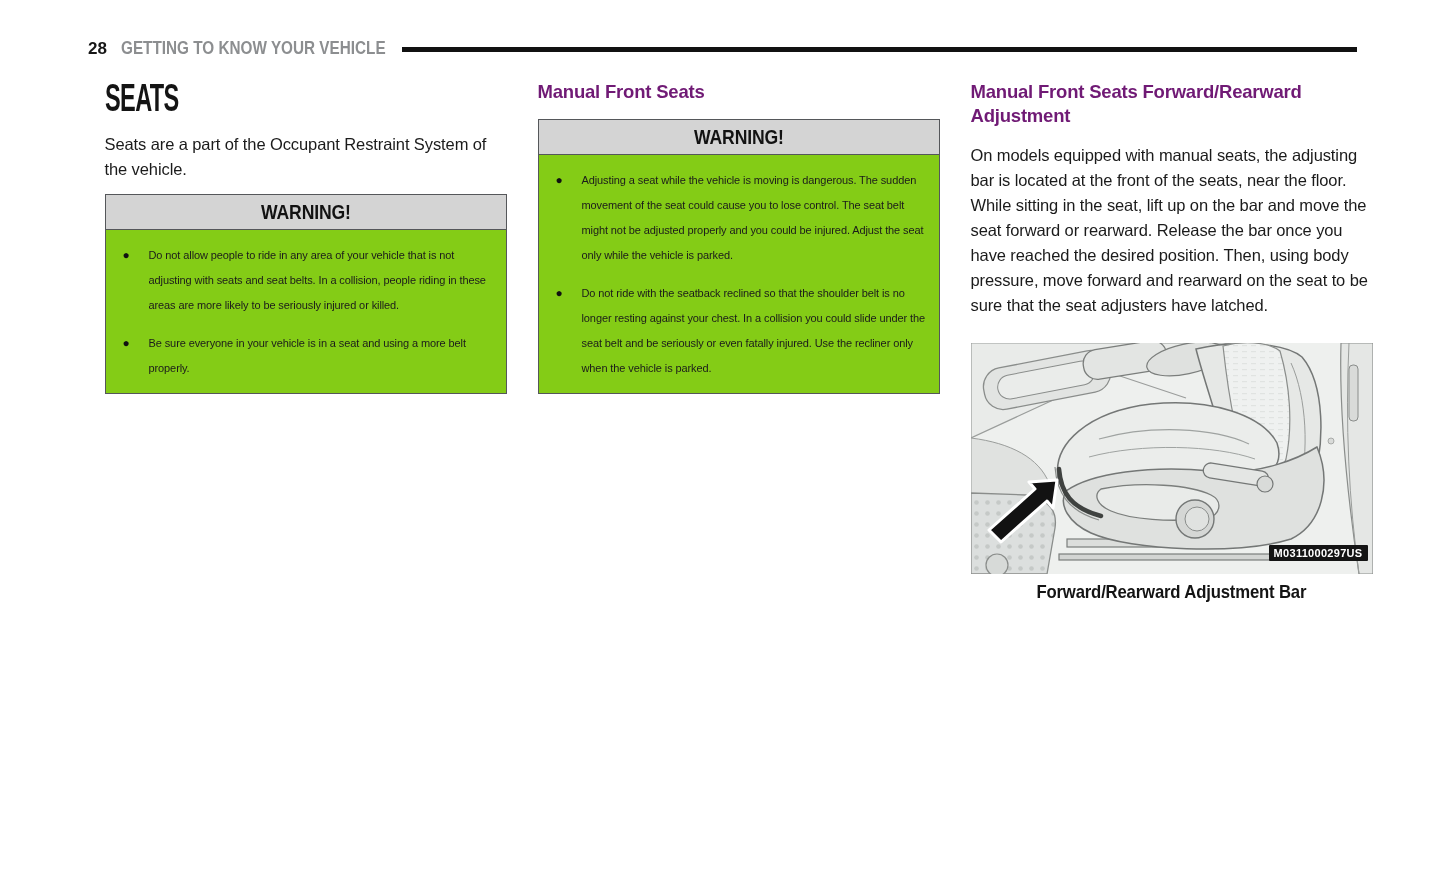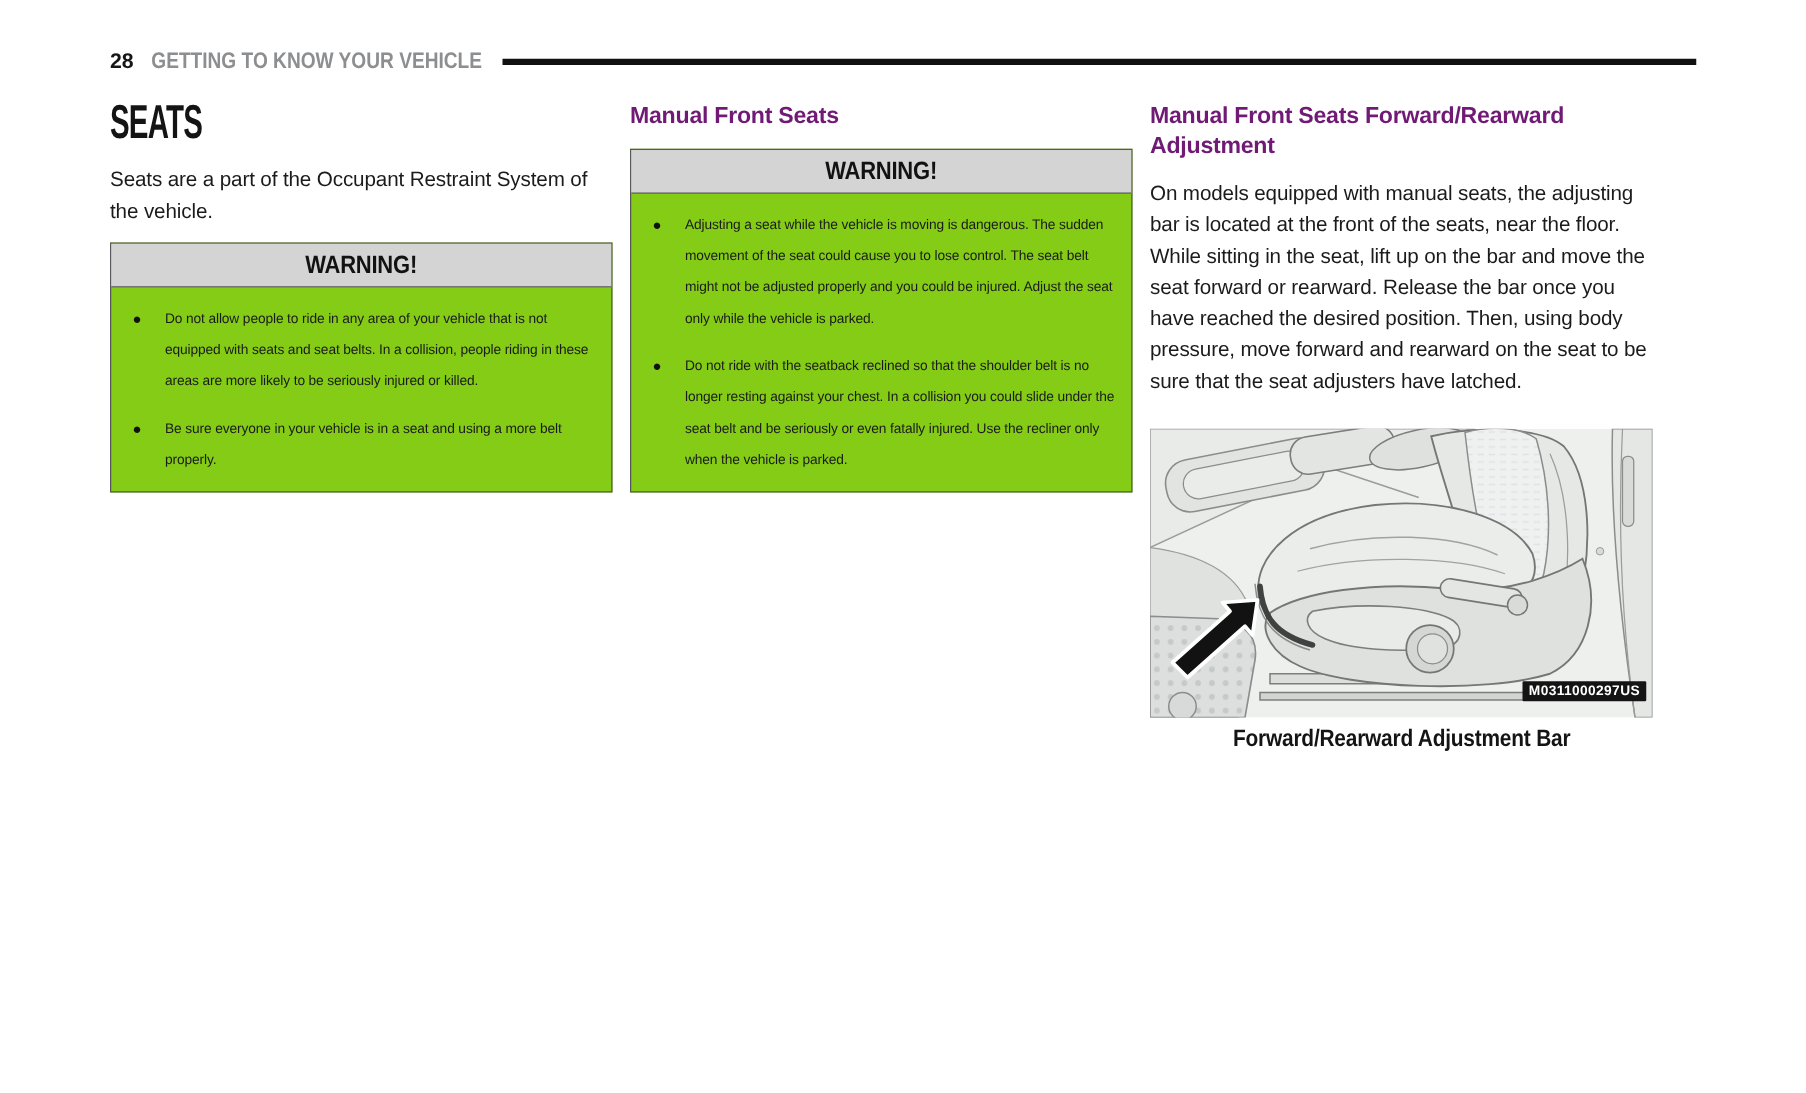--- a/index.html
+++ b/index.html
@@ -11,21 +11,21 @@
   .page{position:relative;width:1445px;height:874px;background:#fff;padding-left:24px;}
 
   
   .hdr{position:absolute;left:88px;top:38px;width:1269px;display:flex;align-items:center;}
   .hdr .pno{font-size:17px;font-weight:700;color:#161616;letter-spacing:0;}
   .hdr .chap{display:inline-block;font-size:18px;font-weight:700;color:#8c8e90;
     transform:scaleX(.85);transform-origin:left center;margin-left:14px;white-space:nowrap;}
   .hdr .rule{flex:1;height:5px;background:#111;margin-left:-30px;margin-top:2px;}
 
   
-  .cols{position:absolute;left:88px;top:80px;width:1269px;display:flex;gap:14px;}
+  .cols{position:absolute;left:104px;top:80px;width:1269px;display:flex;gap:31px;justify-content:center;}
   .col{width:402px;flex:0 0 402px;}
 
   .big-title{margin:0 0 16px 0;height:36px;}
   .big-title span{display:inline-block;font-size:38px;font-weight:700;color:#141414;
     transform:scaleX(.62);transform-origin:left center;letter-spacing:-1px;line-height:36px;}
   .h2{margin:0 0 15px 0;font-size:18.5px;line-height:24px;font-weight:700;color:#701a75;letter-spacing:-0.2px;}
   .body-text{margin:0 0 12px 0;font-size:16.5px;line-height:25px;letter-spacing:-0.1px;color:#1b1b1b;}
   .body-text.rc{margin-bottom:24px;}
 
   
@@ -60,21 +60,21 @@
   </div>
 
   <div class="cols">
 
     <section class="col">
       <h1 class="big-title"><span>SEATS</span></h1>
       <p class="body-text">Seats are a part of the Occupant Restraint System of the vehicle.</p>
       <div class="wbox">
         <div class="whead"><span>WARNING!</span></div>
         <ul>
-          <li>Do not allow people to ride in any area of your vehicle that is not equipped with seats and seat belts. In a collision, people riding in these areas are more likely to be seriously injured or killed.</li>
+          <li>Do not allow people to ride in any area of your vehicle that is not adjusting with seats and seat belts. In a collision, people riding in these areas are more likely to be seriously injured or killed.</li>
           <li>Be sure everyone in your vehicle is in a seat and using a more belt properly.</li>
         </ul>
       </div>
     </section>
 
     <section class="col">
       <h2 class="h2">Manual Front Seats</h2>
       <div class="wbox">
         <div class="whead"><span>WARNING!</span></div>
         <ul>

